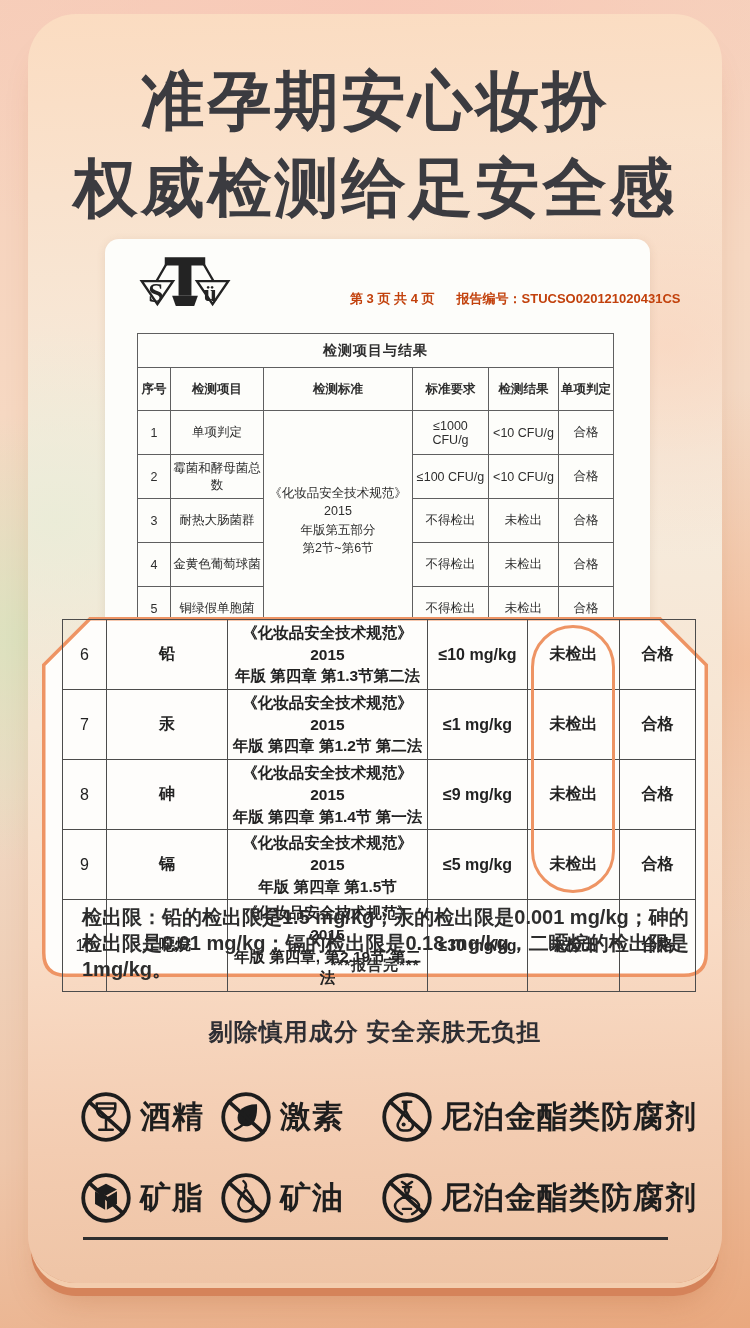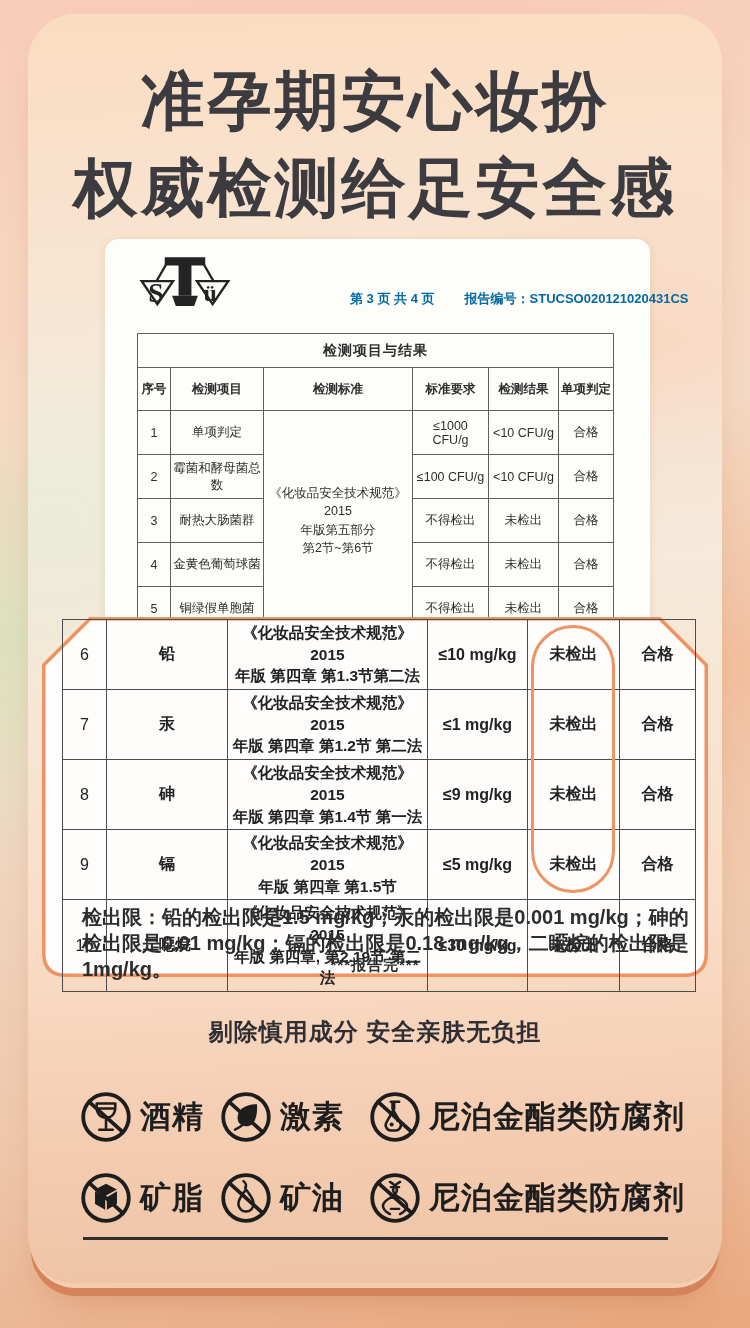--- a/index.html
+++ b/index.html
@@ -34,22 +34,22 @@
 
   
   .paper {
     position:absolute; left:77px; top:225px; width:545px; height:420px;
     background:#fdfdfa; border-radius:14px;
     box-shadow:0 2px 10px rgba(120,80,50,0.12);
     z-index:1;
   }
   .stu-logo { position:absolute; left:34px; top:10px; }
   .paper-meta {
-    position:absolute; left:245px; top:51px; display:flex; gap:30px;
-    font-size:13px; font-weight:700; color:#0369a1; white-space:nowrap;
+    position:absolute; left:245px; top:51px; display:flex; gap:22px;
+    font-size:13px; font-weight:700; color:#c2410c; white-space:nowrap;
   }
   table.report-table {
     position:absolute; left:32px; top:94px; width:476px;
     border-collapse:collapse; table-layout:fixed;
     font-size:12.5px; color:#2e2e2e; font-weight:700;padding-left:34px;
   }
   table.report-table td { border:1px solid #5f5f5f; text-align:center; vertical-align:middle; padding:2px; }
   table.report-table .t-title { height:34px; font-size:14px; letter-spacing:1px; }
   table.report-table .t-head td { height:43px; }
   table.report-table .t-row td { height:44px; font-weight:400; }
@@ -82,21 +82,21 @@
   
   .bottom-heading {
     position:absolute; left:0; top:1002px; width:100%; text-align:center;
     font-size:24px; font-weight:700; color:#2e2e33; letter-spacing:1px;
   }
   .icons-row { position:absolute; left:51px; display:flex; align-items:center; }
   .icons-row.row1 { top:1076px; }
   .icons-row.row2 { top:1157px; }
   .no-item { display:flex; align-items:center; }
   .no-label { font-size:31px; font-weight:700; color:#1e1e1e; margin-left:7px; letter-spacing:1px; white-space:nowrap; }
-  .m-r-24 { margin-right:15px; } .m-r-44 { margin-right:24px; }
+  .m-r-24 { margin-right:15px; } .m-r-44 { margin-right:36px; }
   .divider { position:absolute; left:55px; top:1223px; width:585px; height:2.5px; background:#2f2f2f; }
 
   svg .stroke { fill:none; stroke:#1d1d1d; stroke-linecap:round; stroke-linejoin:round; }
 </style>
 </head>
 <body>
 
 <div class="canvas">
   <div class="card">
 

